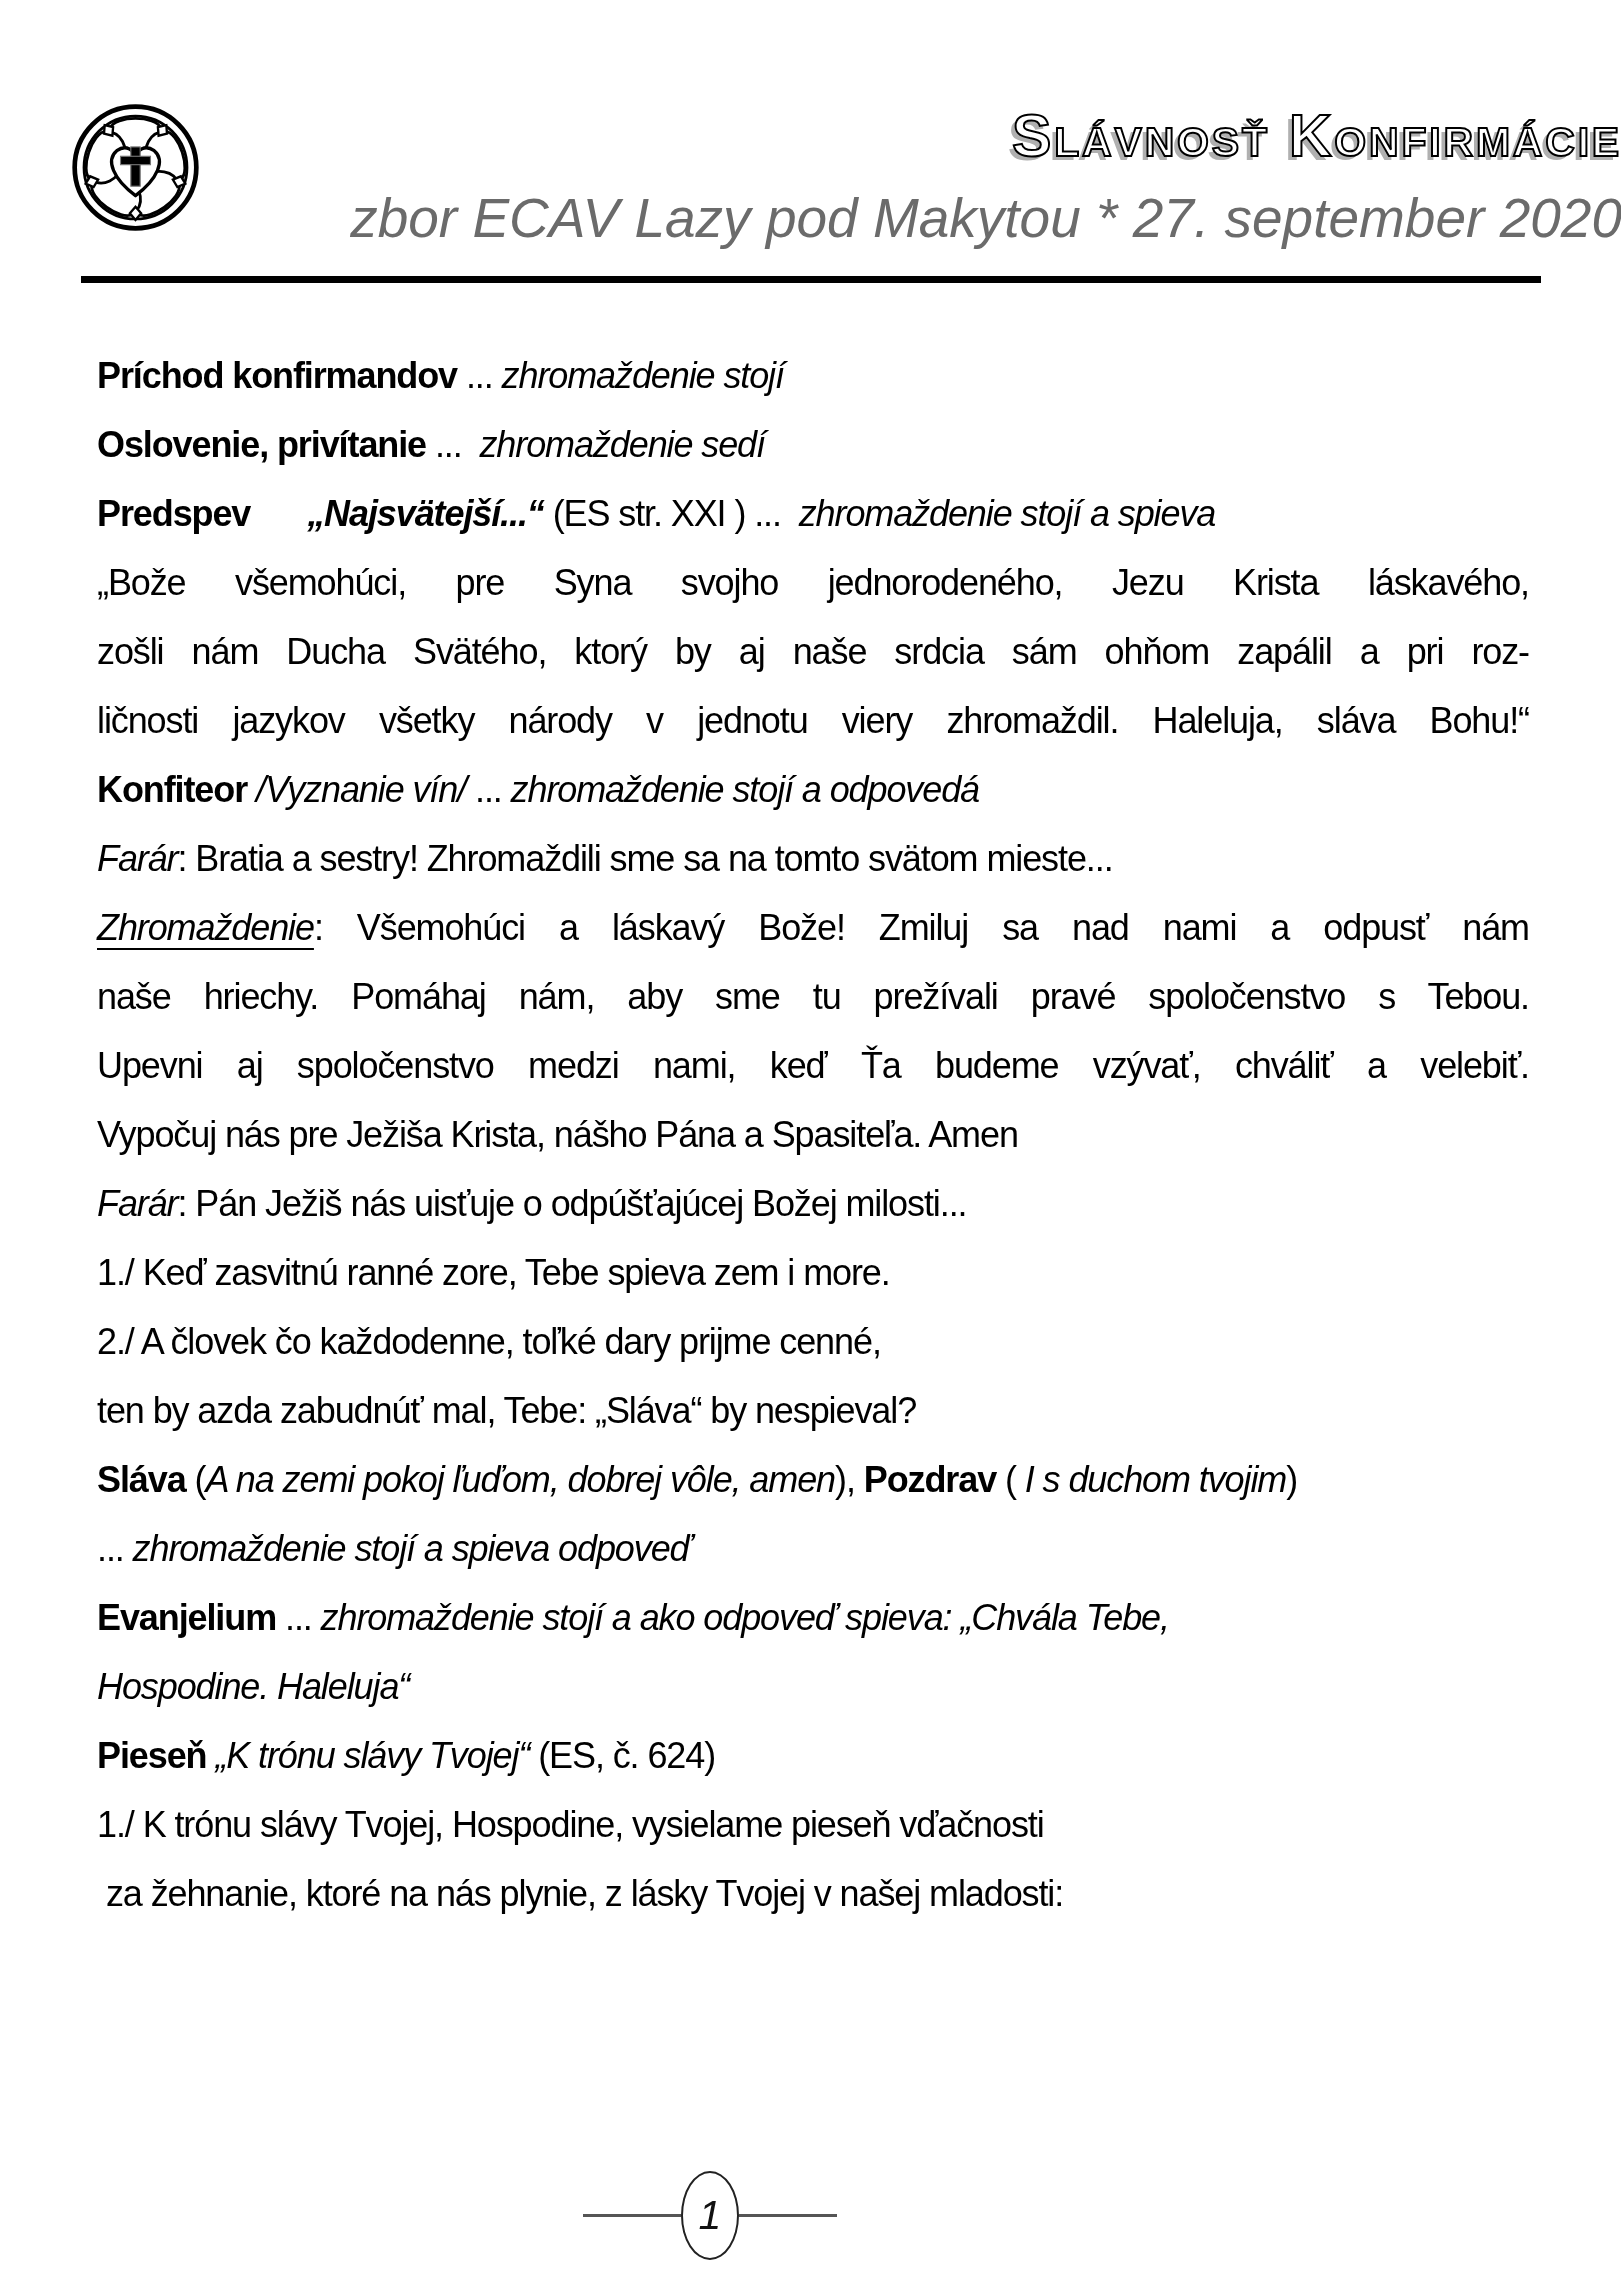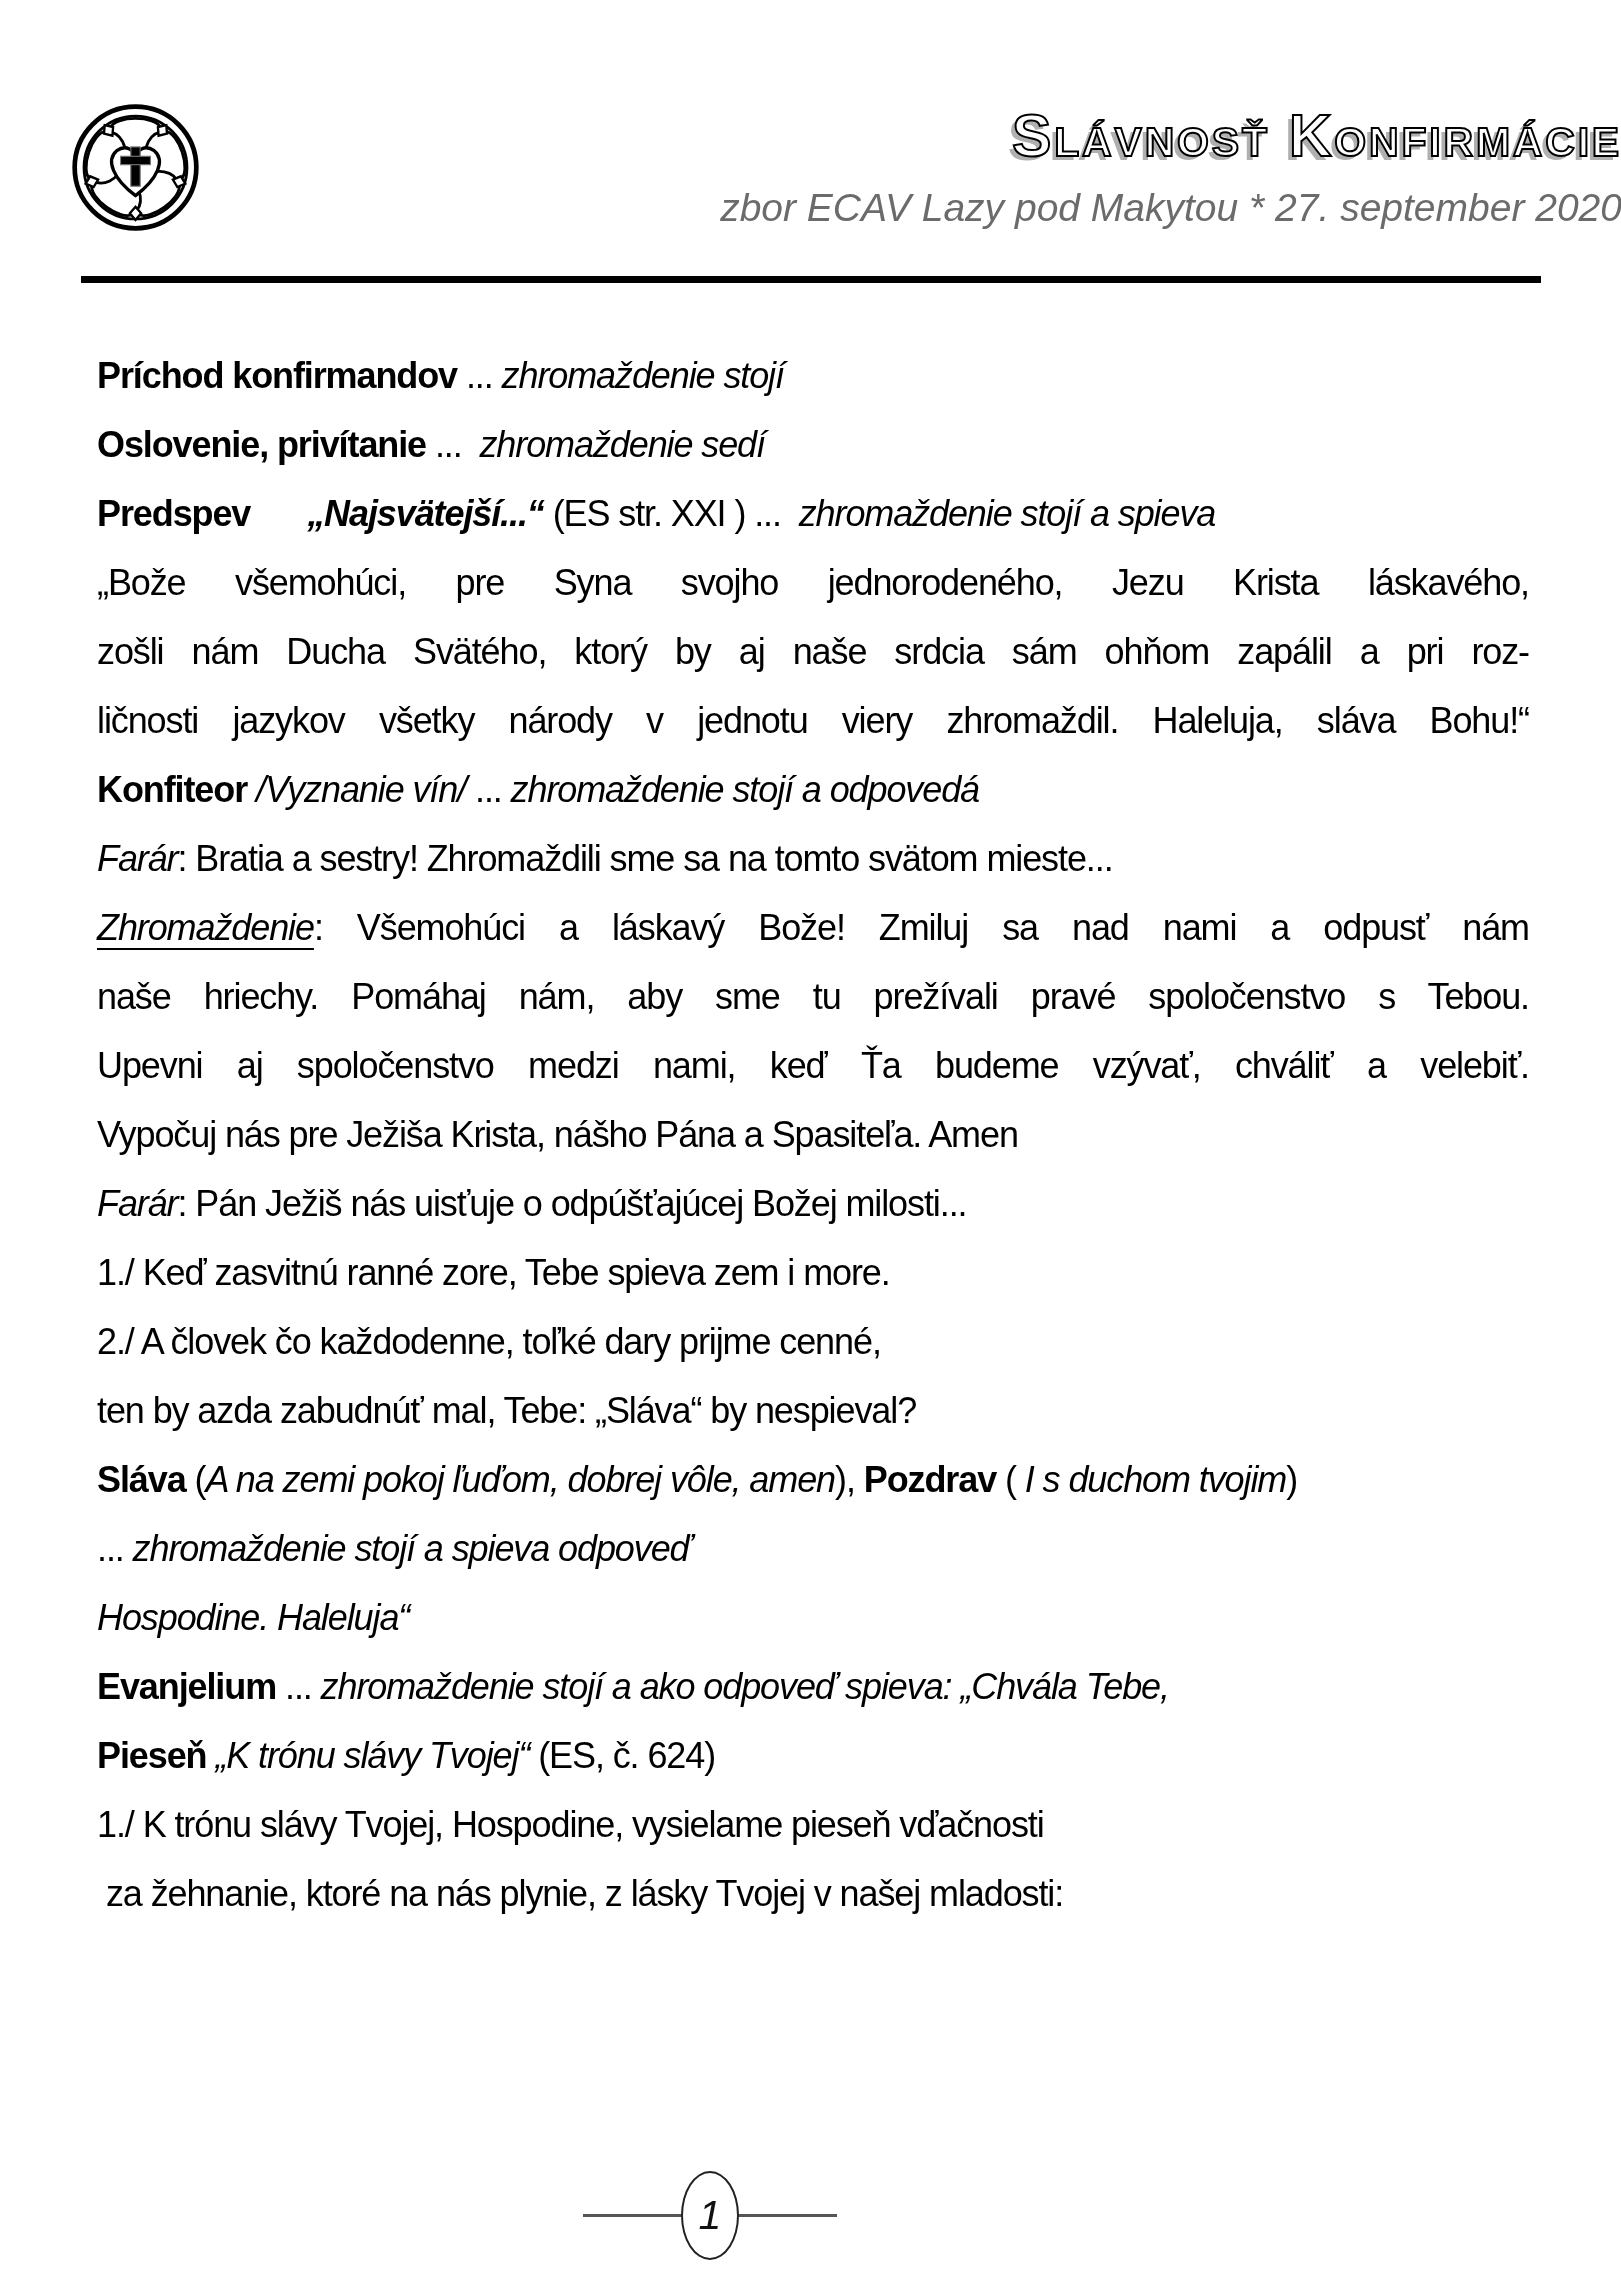--- a/index.html
+++ b/index.html
@@ -11,21 +11,21 @@
   .logo{position:absolute;left:70px;top:102px;width:131px;height:131px;}
   .header-text{position:absolute;left:133px;top:0;width:1489px;text-align:right;}
   .title{
     margin-top:107px;
     font-size:59px;font-weight:700;font-variant:small-caps;letter-spacing:2.8px;
     color:#ffffff;-webkit-text-stroke:2px #000;
     text-shadow:-4.6px 3.7px 0 #b0b0b0;
     line-height:1.0;
   }
   .subtitle{
-    margin-top:20px;font-size:39px;font-style:italic;color:#6b6b6b;letter-spacing:0px;
+    margin-top:20px;font-size:55px;font-style:italic;color:#6b6b6b;letter-spacing:0px;
   }
   .rule{position:absolute;left:81px;top:276px;width:1460px;height:6.5px;background:#000;}
   
   .content{position:absolute;left:97px;top:341px;width:1432px;}
   .line{
     height:69px;line-height:69px;font-size:36px;letter-spacing:-1.1px;
     white-space:pre;
   }
   .line.justify{
     white-space:normal;text-align:justify;text-align-last:justify;
@@ -117,22 +117,22 @@
       <div class="line justify"><span class="seg-italic-underline">Zhromaždenie</span><span class="seg-normal">: Všemohúci a láskavý Bože! Zmiluj sa nad nami a odpusť nám</span></div>
       <div class="line justify"><span class="seg-normal">naše hriechy. Pomáhaj nám, aby sme tu prežívali pravé spoločenstvo s Tebou.</span></div>
       <div class="line justify"><span class="seg-normal">Upevni aj spoločenstvo medzi nami, keď Ťa budeme vzývať, chváliť a velebiť.</span></div>
       <div class="line"><span class="seg-normal">Vypočuj nás pre Ježiša Krista, nášho Pána a Spasiteľa. Amen</span></div>
       <div class="line"><span class="seg-italic">Farár</span><span class="seg-normal">: Pán Ježiš nás uisťuje o odpúšťajúcej Božej milosti...</span></div>
       <div class="line"><span class="seg-normal">1./ Keď zasvitnú ranné zore, Tebe spieva zem i more.</span></div>
       <div class="line"><span class="seg-normal">2./ A človek čo každodenne, toľké dary prijme cenné,</span></div>
       <div class="line"><span class="seg-normal">ten by azda zabudnúť mal, Tebe: „Sláva“ by nespieval?</span></div>
       <div class="line"><span class="seg-bold">Sláva</span><span class="seg-normal"> (</span><span class="seg-italic">A na zemi pokoj ľuďom, dobrej vôle, amen</span><span class="seg-normal">), </span><span class="seg-bold">Pozdrav</span><span class="seg-normal"> ( </span><span class="seg-italic">I s duchom tvojim</span><span class="seg-normal">)</span></div>
       <div class="line"><span class="seg-normal">... </span><span class="seg-italic">zhromaždenie stojí a spieva odpoveď</span></div>
+      <div class="line"><span class="seg-bold">Evanjelium</span><span class="seg-normal"> ... </span><span class="seg-italic">zhromaždenie stojí a ako odpoveď spieva: „Chvála Tebe,</span></div>
       <div class="line"><span class="seg-italic">Hospodine. Haleluja“</span></div>
-      <div class="line"><span class="seg-bold">Evanjelium</span><span class="seg-normal"> ... </span><span class="seg-italic">zhromaždenie stojí a ako odpoveď spieva: „Chvála Tebe,</span></div>
       <div class="line"><span class="seg-bold">Pieseň </span><span class="seg-italic">„K trónu slávy Tvojej“</span><span class="seg-normal"> (ES, č. 624)</span></div>
       <div class="line"><span class="seg-normal">1./ K trónu slávy Tvojej, Hospodine, vysielame pieseň vďačnosti</span></div>
       <div class="line"><span class="seg-normal">&nbsp;za žehnanie, ktoré na nás plynie, z lásky Tvojej v našej mladosti:</span></div>
     </div>
 
   <div class="footer">
     <div class="f-line"></div>
     <div class="badge">
       <span>1</span>
     </div>

